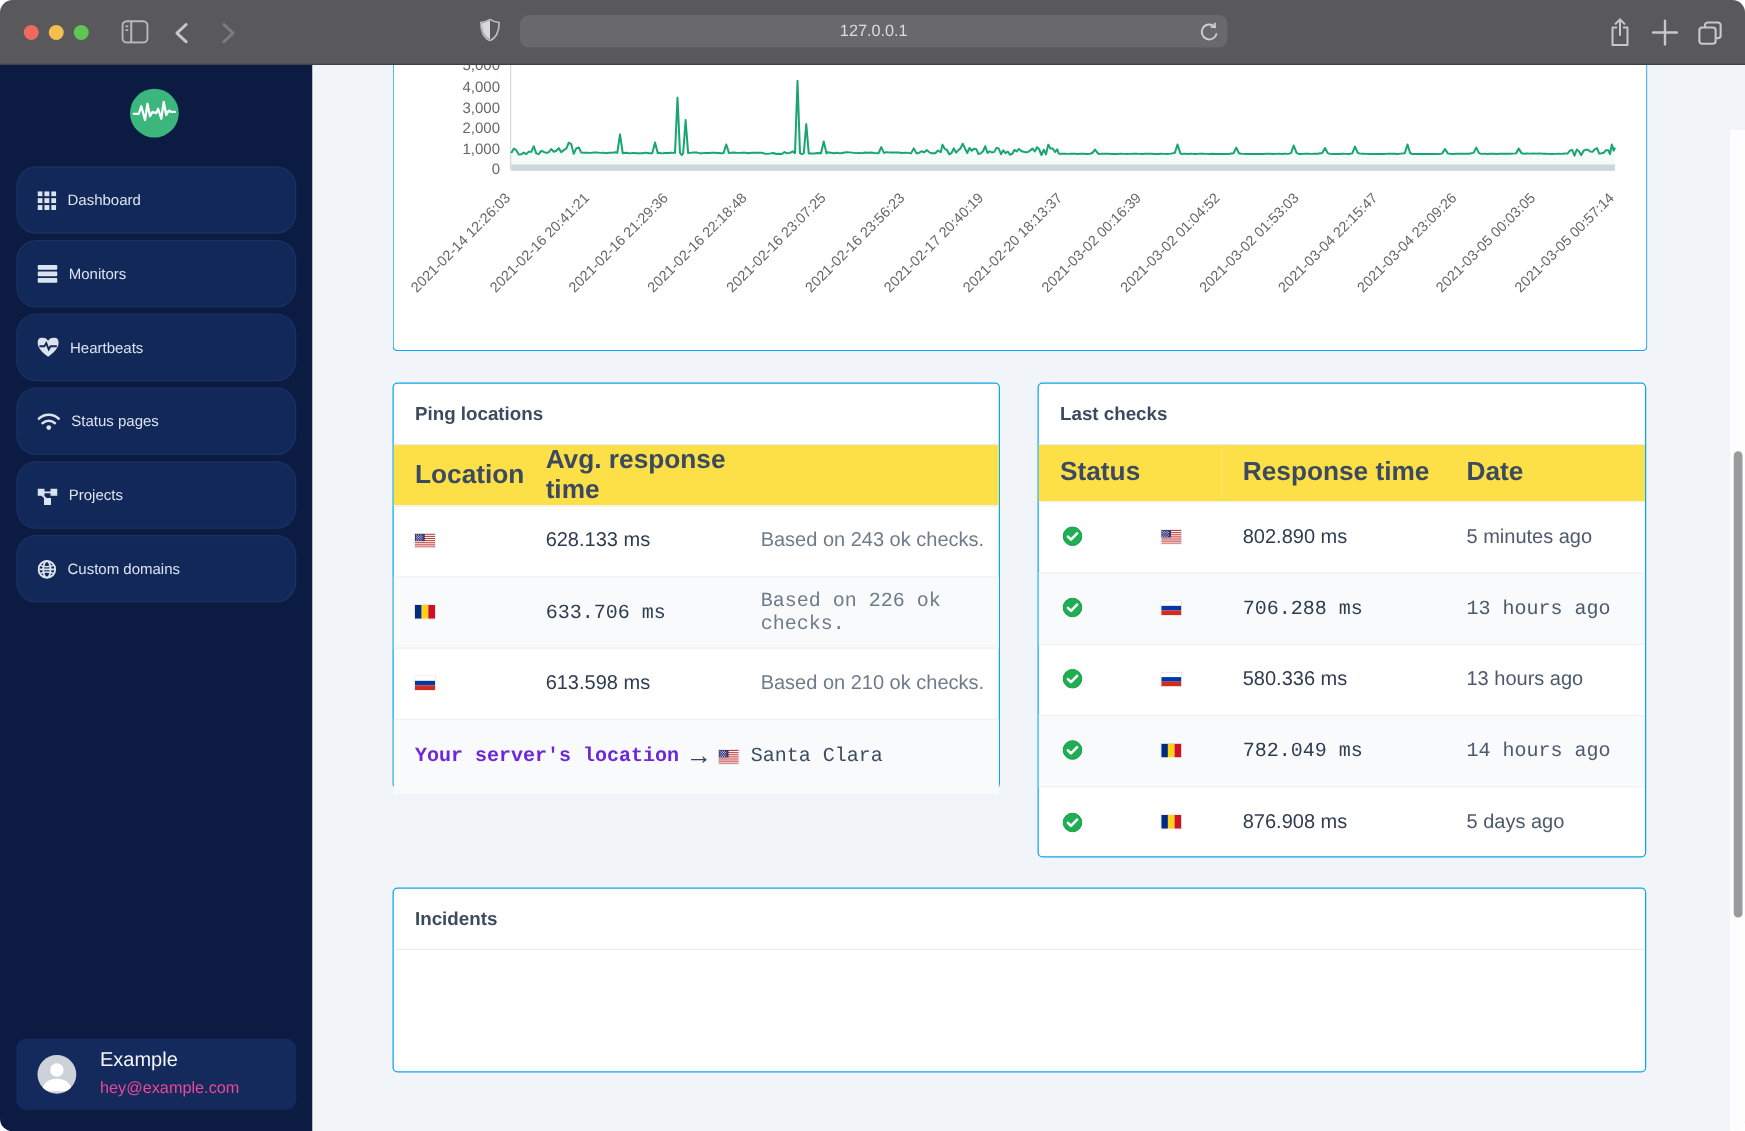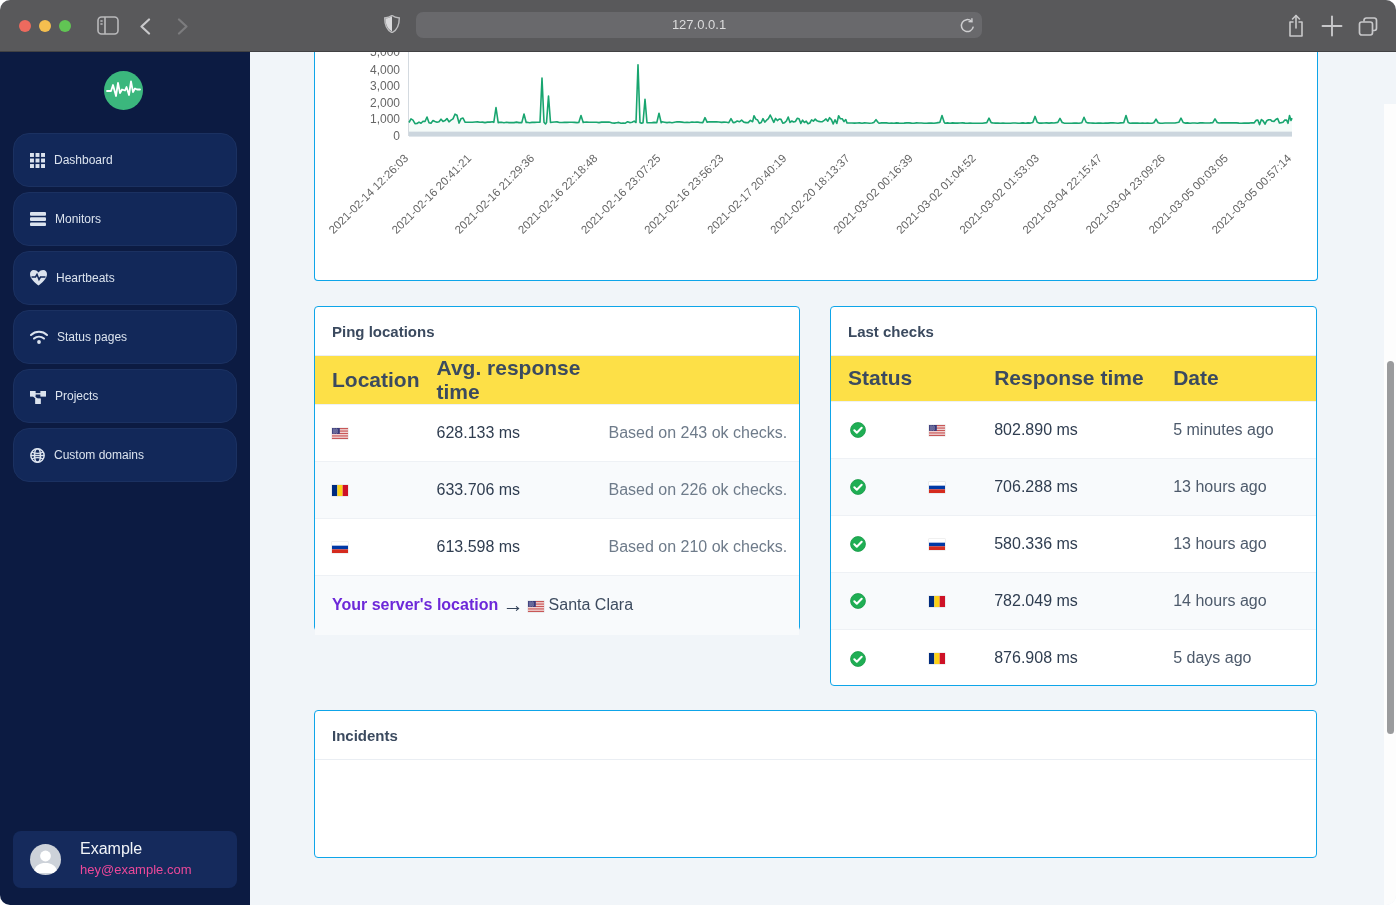--- a/index.html
+++ b/index.html
@@ -25,21 +25,21 @@
 .uname { position:absolute; left:67px; top:9px; color:#f2f5f9; font-size:16px; }
 .umail { position:absolute; left:67px; top:31px; color:#ec4899; font-size:13px; }
 
 
 .main { position:absolute; left:250px; top:52px; width:1146px; height:853px; background:#f1f5f9; }
 .card { position:absolute; background:#fff; border:1px solid #0ea5e9; border-radius:4px; }
 .cardhead { height:49px; border-bottom:1px solid #eaeef3; font-size:15px; font-weight:bold; color:#3b4a5f; line-height:49px; padding-left:17px; }
 table.tbl { border-collapse:collapse; width:100%; font-size:16px; color:#3d4b5f; }
 table.tbl th { background:#fde047; font-size:21px; font-weight:bold; color:#3b4a5f; text-align:left; height:45px; padding:0 0 0 17px; }
 table.tbl td { height:57px; padding:0 0 0 17px; border-top:1px solid #eef1f5; }
-tr.stripe td { background:#f8fafc; }
+tr.stripe td { background:#f8fafc;font-family:Liberation Mono, monospace; }
 .msval { color:#2f3d50; }
 .gray { color:#6e7b8a; }
 .gray2 { color:#4d5a6b; }
 .flag { vertical-align:middle; }
 .flag { display:inline-block; width:16px; height:11px; vertical-align:middle; box-shadow:0 0 0 0.5px rgba(0,0,0,0.12); }
 
 
 .scrolltrack { position:absolute; right:0; top:52px; width:12px; height:853px; background:#fdfdfd; }
 .scrollthumb { position:absolute; right:2px; top:257px; width:7px; height:373px; background:#9a9b9d; border-radius:4px; }
 </style>

